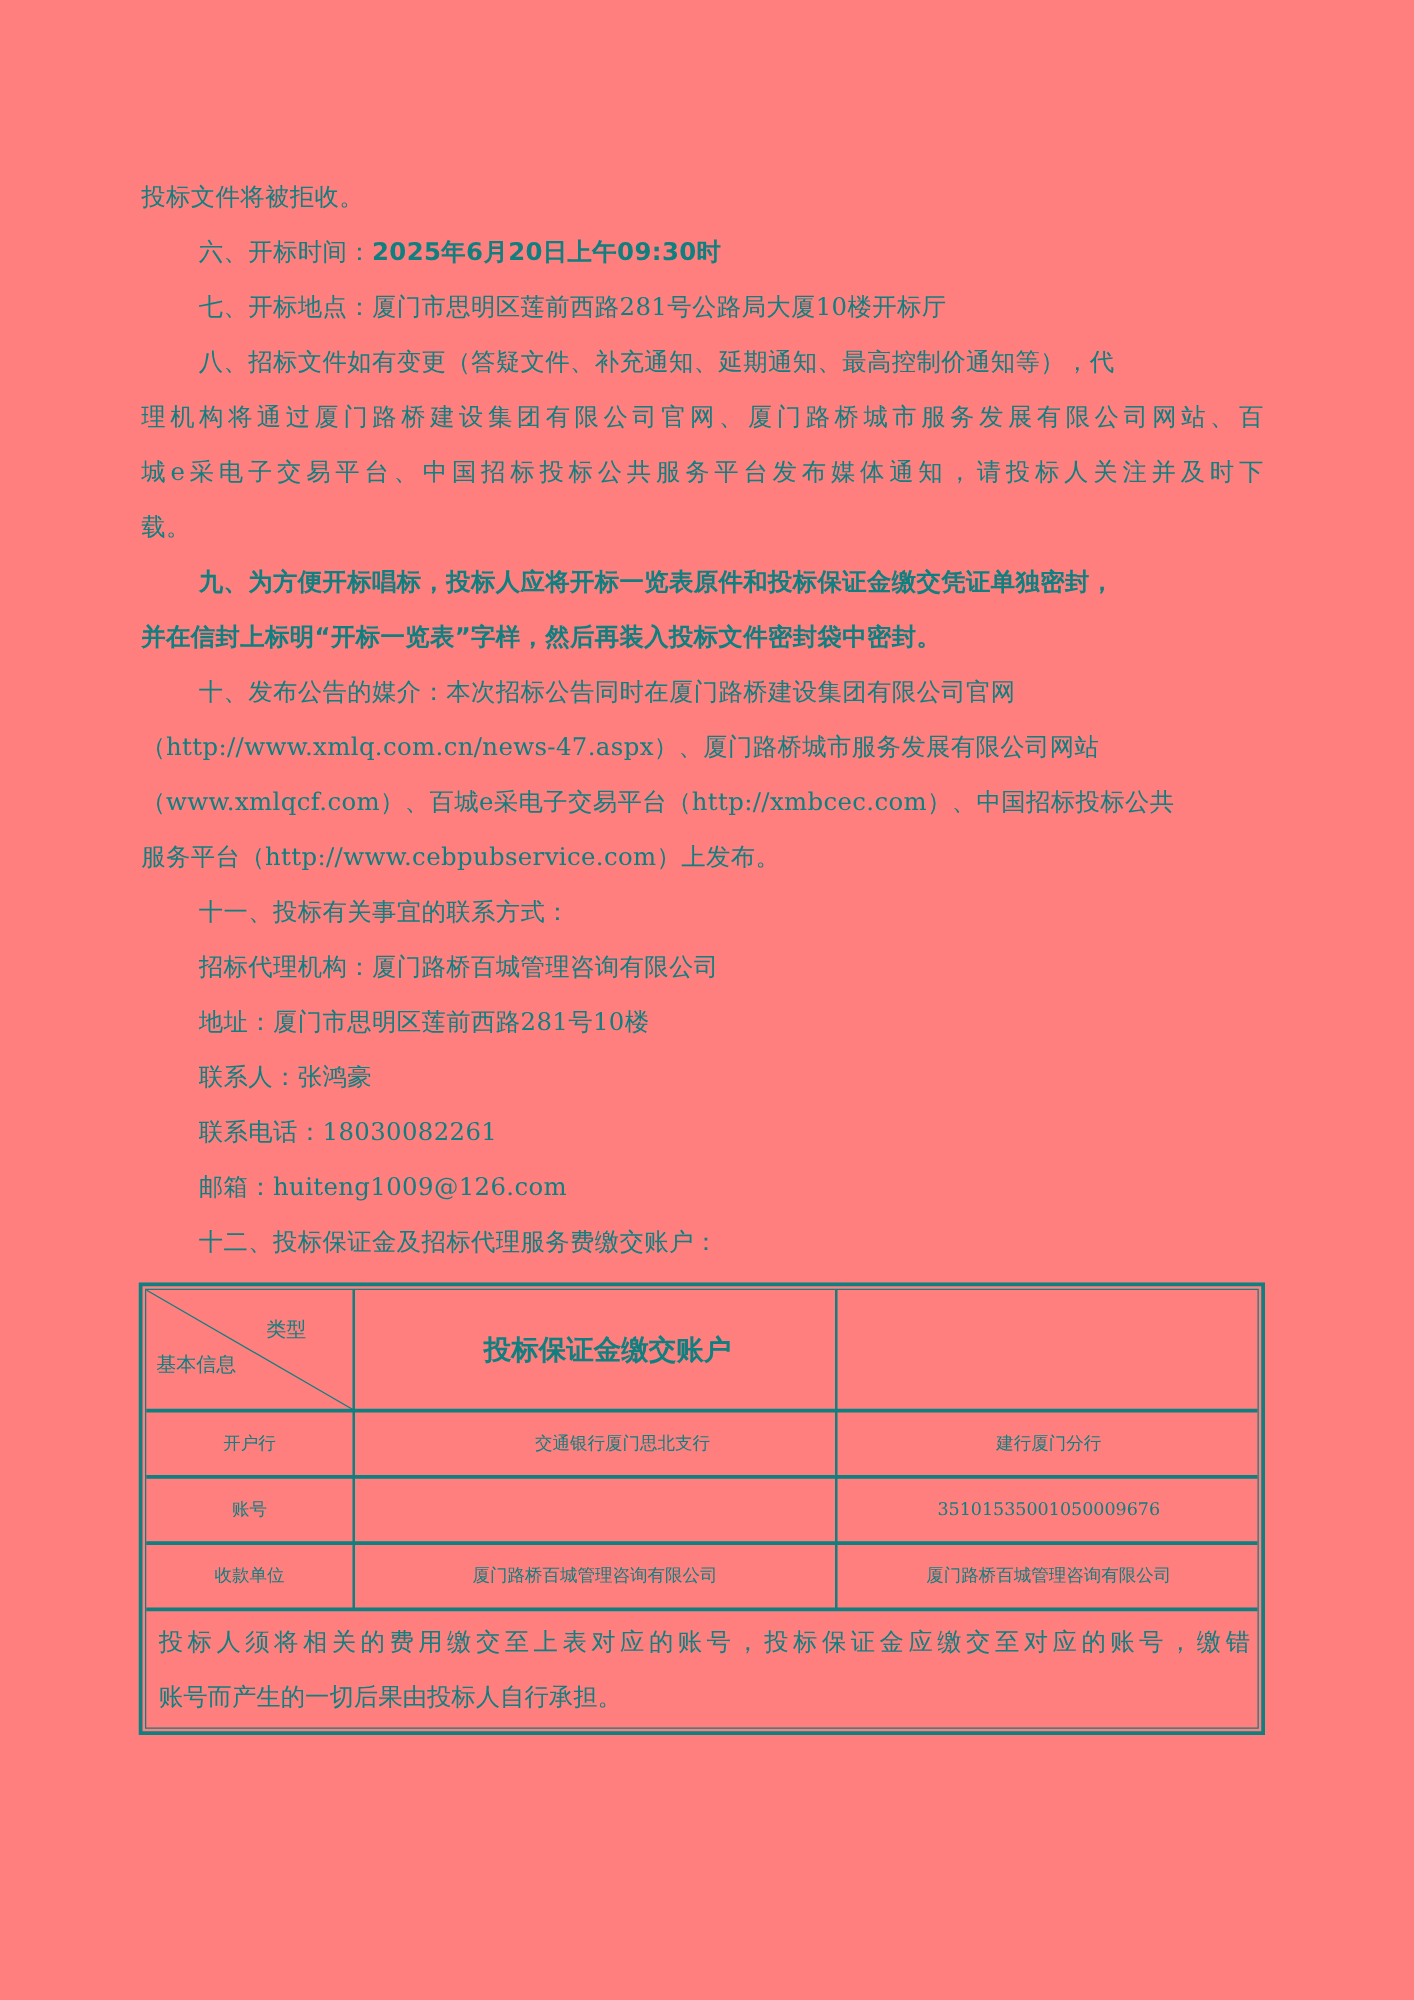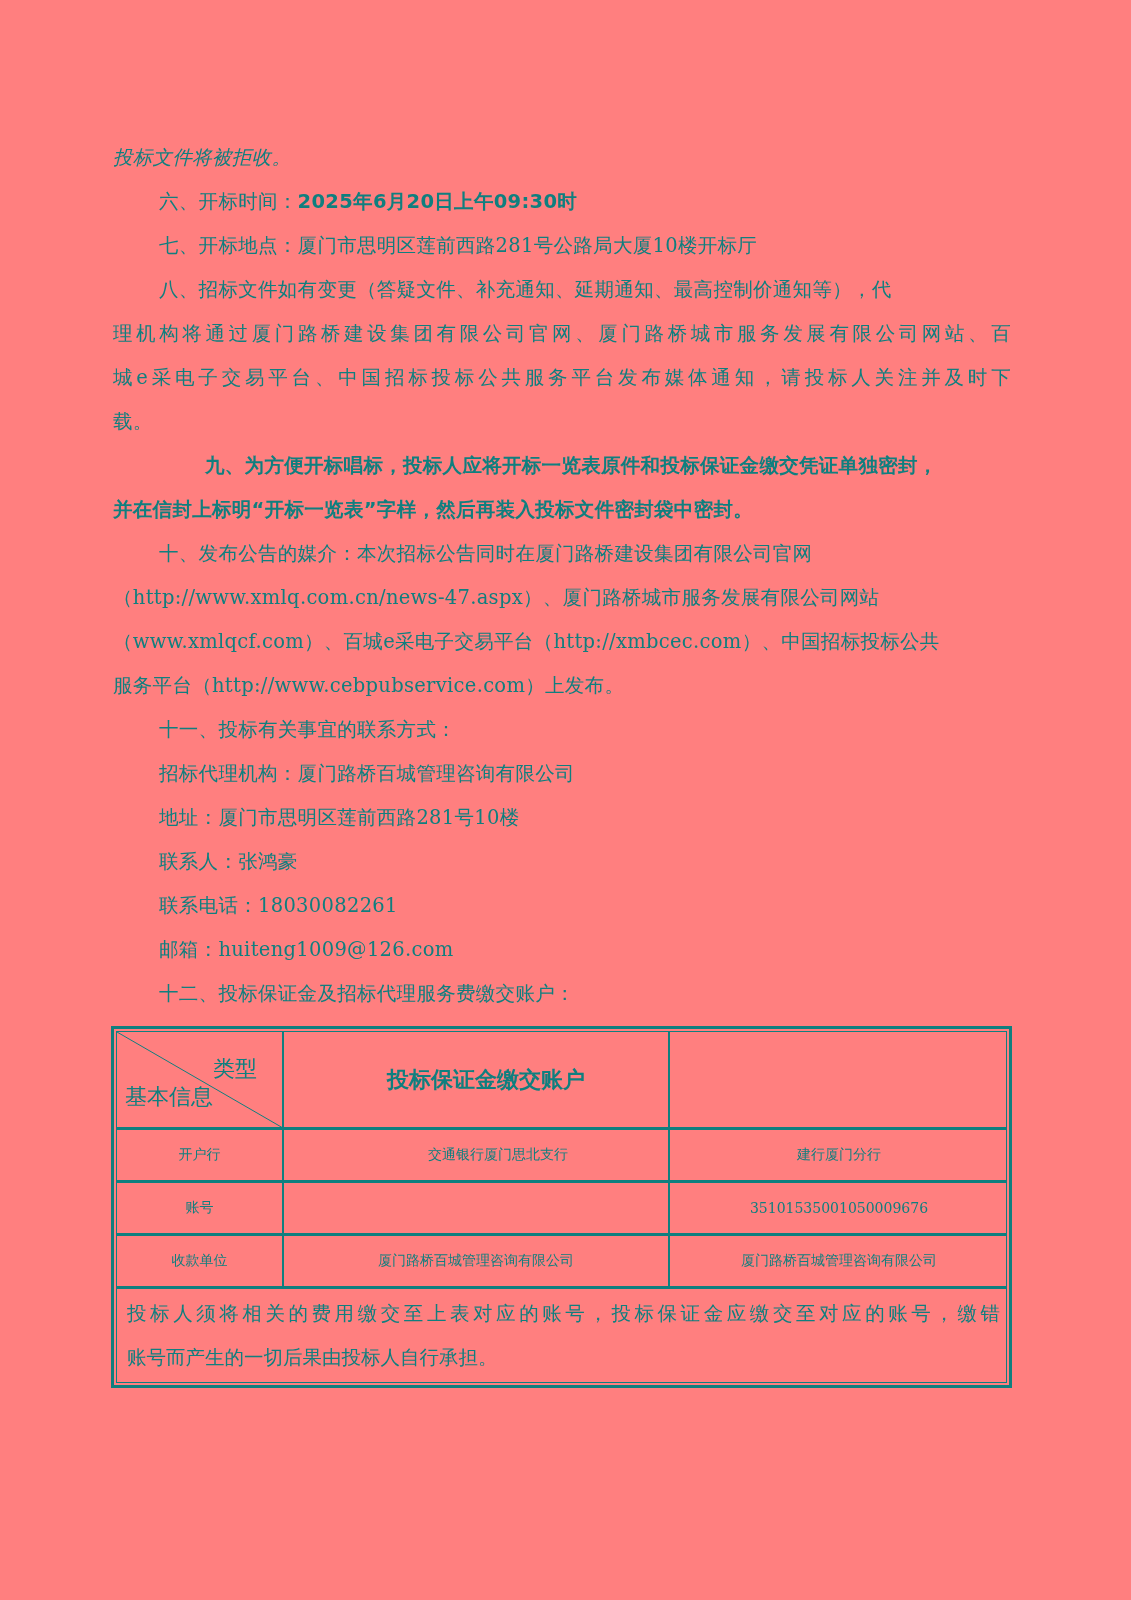--- a/index.html
+++ b/index.html
@@ -35,40 +35,40 @@
     .cell {
       position: absolute; display: flex; align-items: center; justify-content: center;
       font-size: 14px; white-space: nowrap;
     }
     .head { font-weight: bold; font-family: "DejaVu Sans", "Liberation Sans", sans-serif; font-size: 22px; margin-left: 10px; }
     .note {
       position: absolute; left: 10px; right: 6px;
       font-size: 19.5px; line-height: 44px;
       text-align: justify;
     }
-    .diag-label { position: absolute; font-size: 22px; }
+    .diag-label { position: absolute; font-size: 16px; }
   </style>
 </head>
 <body>
 
 <div class="page">
-  <div class="line" style="top:146px;font-style:italic;">投标文件将被拒收。</div>
+  <div class="line" style="top:146px;">投标文件将被拒收。</div>
 
   <div class="line indent" style="top:190px;">
     <span>六、开标时间：</span><span class="bold">2025年6月20日上午09:30时</span>
   </div>
 
   <div class="line indent" style="top:234px;">七、开标地点：厦门市思明区莲前西路281号公路局大厦10楼开标厅</div>
 
   <div class="line indent" style="top:278px;">八、招标文件如有变更（答疑文件、补充通知、延期通知、最高控制价通知等），代</div>
   <div class="line just" style="top:322px;">理机构将通过厦门路桥建设集团有限公司官网、厦门路桥城市服务发展有限公司网站、百</div>
   <div class="line just" style="top:366px;">城e采电子交易平台、中国招标投标公共服务平台发布媒体通知，请投标人关注并及时下</div>
   <div class="line" style="top:410px;">载。</div>
 
-  <div class="line indent bold" style="top:454px;margin-left:46px;">九、为方便开标唱标，投标人应将开标一览表原件和投标保证金缴交凭证单独密封，</div>
+  <div class="line indent bold" style="top:454px;">九、为方便开标唱标，投标人应将开标一览表原件和投标保证金缴交凭证单独密封，</div>
   <div class="line bold" style="top:498px;">并在信封上标明“开标一览表”字样，然后再装入投标文件密封袋中密封。</div>
 
   <div class="line indent" style="top:542px;">十、发布公告的媒介：本次招标公告同时在厦门路桥建设集团有限公司官网</div>
   <div class="line" style="top:586px;">（http://www.xmlq.com.cn/news-47.aspx）、厦门路桥城市服务发展有限公司网站</div>
   <div class="line" style="top:630px;">（www.xmlqcf.com）、百城e采电子交易平台（http://xmbcec.com）、中国招标投标公共</div>
   <div class="line" style="top:674px;">服务平台（http://www.cebpubservice.com）上发布。</div>
 
   <div class="line indent" style="top:718px;">十一、投标有关事宜的联系方式：</div>
 
   <div class="line indent" style="top:762px;">

